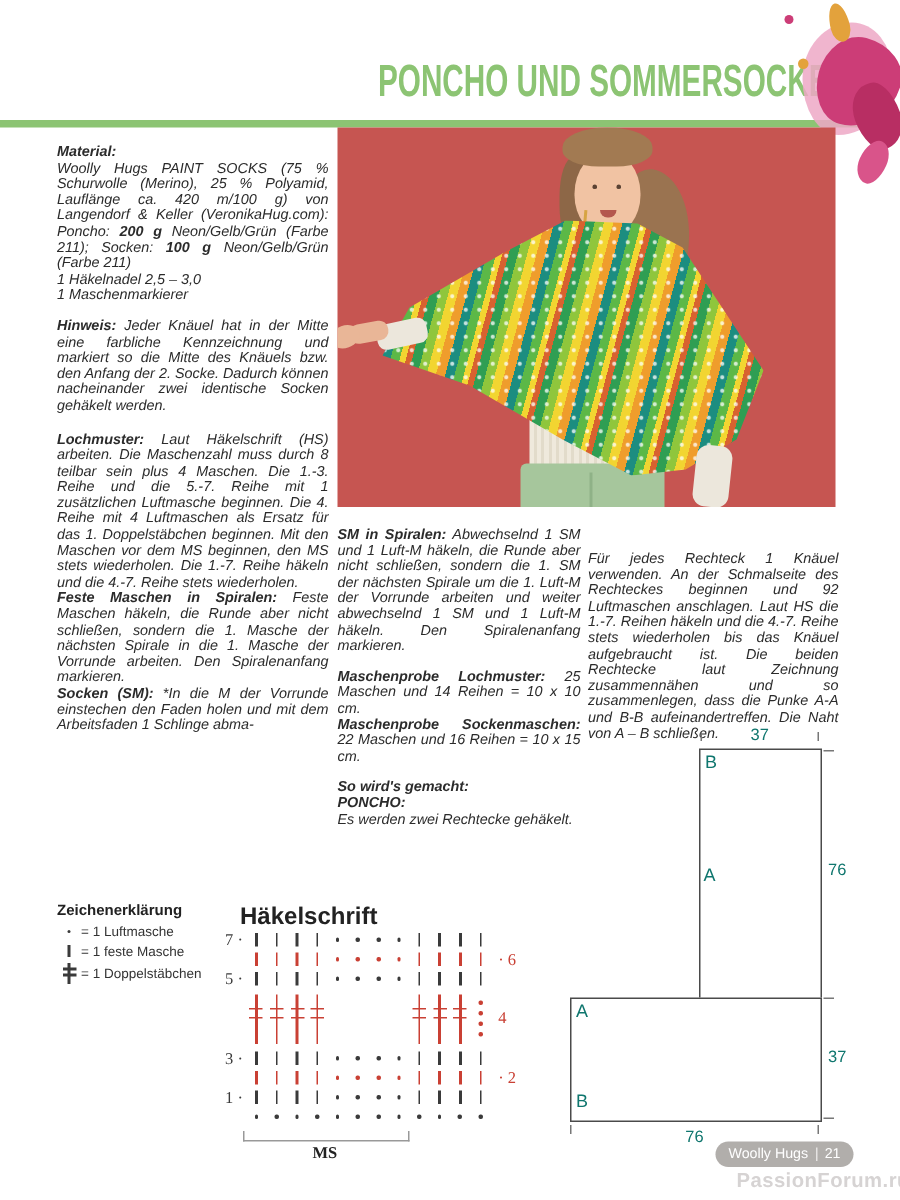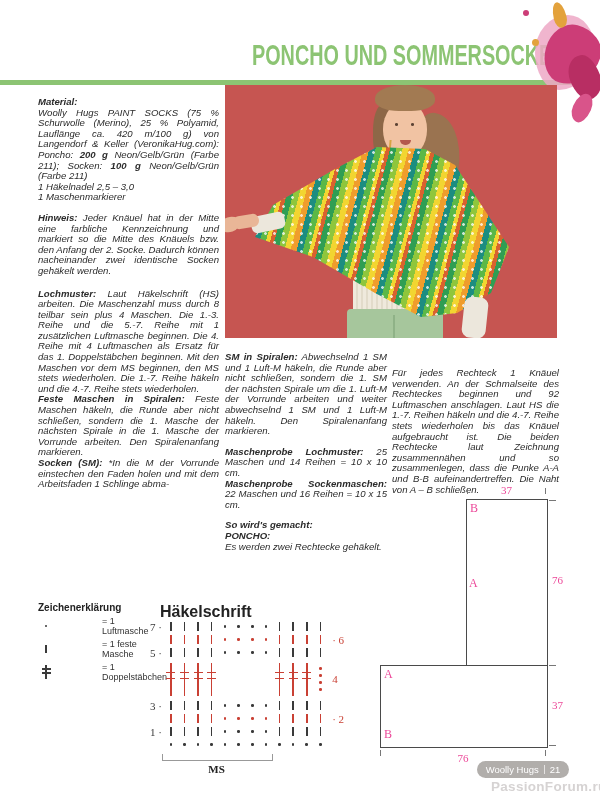--- a/index.html
+++ b/index.html
@@ -29,21 +29,21 @@
 
   
   .col{font-size:9.6px;line-height:10.6px;text-align:justify;}
   .col p{margin:0;font-style:italic;}
   .col .head{font-weight:bold;}
   .gap{margin-top:10px !important;}
   .line{text-align:left;}
 
   
   .legend-title{font-size:10px;font-weight:bold;color:#222;}
-  .legend-item{display:flex;align-items:center;font-size:9px;color:#333;margin-top:3px;gap:48px;}
+  .legend-item{display:flex;align-items:center;font-size:9px;color:#333;margin-top:3px;}
   .legend-sym{width:16px;display:flex;justify-content:center;align-items:center;color:#3a3a3a;flex:none;}
 
   
   .chart-title{font-size:16px;font-weight:bold;color:#222;}
   .ch-row{display:flex;align-items:center;height:13px;color:#3a3a3a;}
   .ch-row.red{color:var(--chart-red,#c94034);}
   .ch-row.tall{height:40px;}
   .ch-ll{width:16px;text-align:right;font:11px "Liberation Serif",serif;padding-right:2px;flex:none;}
   .ch-lr{font:11px "Liberation Serif",serif;margin-left:5px;white-space:pre;}
   .ch-cell{width:13.6px;height:100%;display:flex;align-items:center;justify-content:center;flex:none;}
@@ -54,21 +54,21 @@
   .sym-dst::before{top:9px;}.sym-dst::after{top:15px;}
   .legend-sym .sym-dst{height:14px;}
   .legend-sym .sym-dst::before{top:3px;}.legend-sym .sym-dst::after{top:7px;}
   .sym-ch4{display:flex;flex-direction:column;gap:4.5px;align-items:center;}
   .sym-ch4 i{width:2.6px;height:2.6px;border-radius:50%;background:currentColor;display:block;}
   .ms-bracket{margin-left:16px;width:109px;height:6px;border-left:1px solid #999;
               border-right:1px solid #999;border-bottom:1px solid #999;margin-top:3px;}
   .ms-label{margin-left:16px;width:109px;text-align:center;font:bold 11px "Liberation Serif",serif;color:#222;margin-top:2px;}
 
   
-  .schem{left:378px;top:484px;width:200px;height:295px;font-family:Liberation Serif, serif;color:#ec4899;}
+  .schem{left:378px;top:484px;width:200px;height:295px;font-family:Liberation Sans, sans-serif;color:#0f766e;}
   .schem *{position:absolute;}
   .srect{border:1.2px solid #4a4a4a;background:#fff;}
   .sdim{font-size:11px;}
   .sletter{font-size:12px;}
   .tickv{width:1px;height:6px;background:#777;}
   .tickh{width:7px;height:1px;background:#777;}
 
   
   .badge{left:477px;top:761px;width:92px;height:17px;background:var(--badge-gray,#a4a09d);
          opacity:.85;border-radius:9px;display:flex;align-items:center;justify-content:center;

